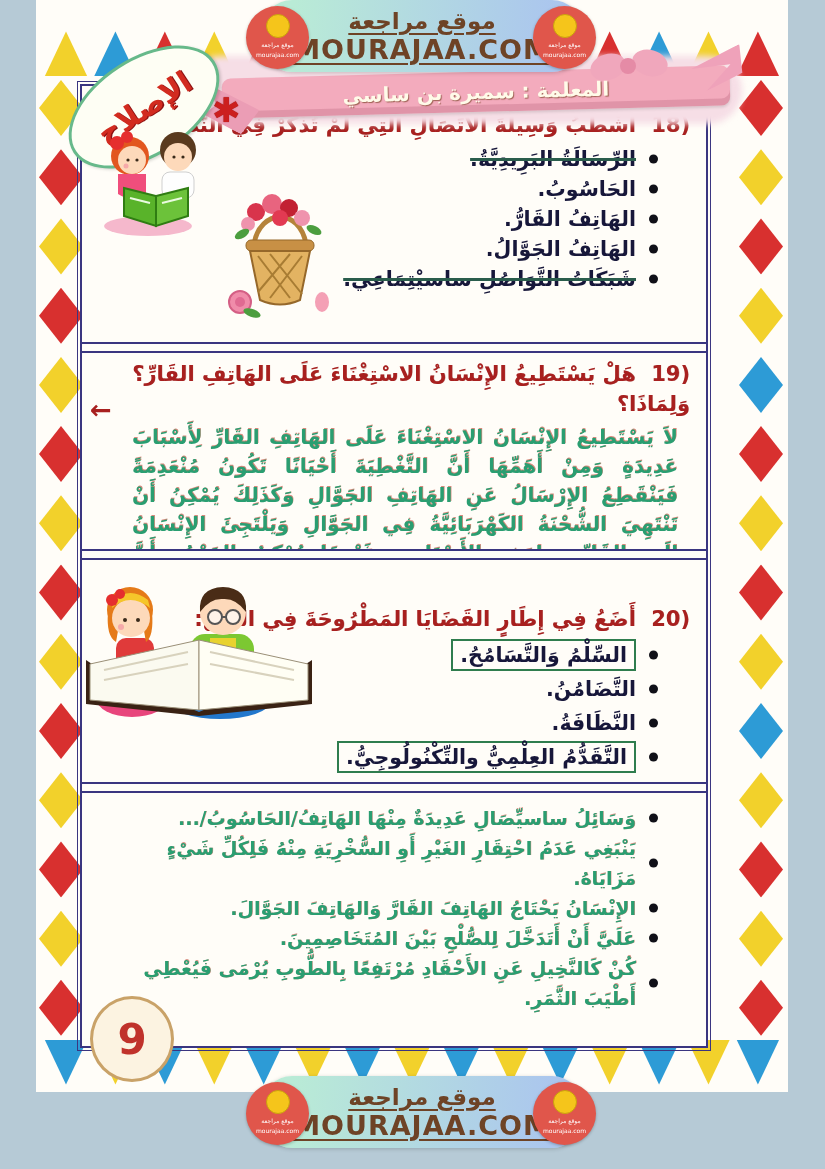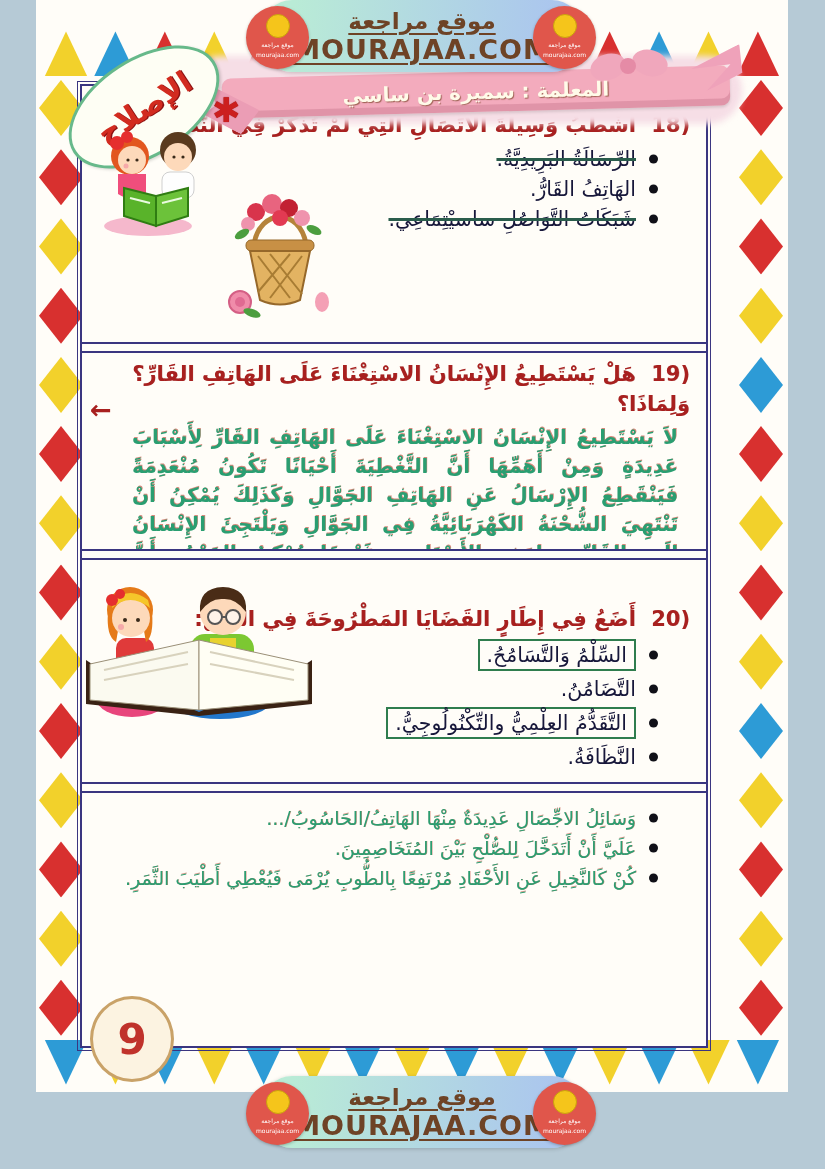--- a/index.html
+++ b/index.html
@@ -21,21 +21,21 @@
   .divider{height:7px;border-top:2px solid #3a3580;border-bottom:2px solid #3a3580;flex:none;}
   .sec{direction:rtl;padding:6px 16px 0 16px;box-sizing:border-box;overflow:hidden;flex:none;position:relative;}
   .sec18{height:256px;padding-top:24px;}
   .sec19{height:196px;}
   .sec20{height:184px;margin-top:38px;}
   .sec21{flex:1;}
   .qhead{color:#a8201f;font-weight:bold;font-size:21px;line-height:30px;
          text-shadow:0.4px 0.4px 0 rgba(120,20,20,.35);}
   .qnum{display:inline-block;direction:ltr;margin-left:8px;}
   ul{list-style:none;margin:4px 0 0 0;padding:0 30px 0 0;}
-  li{position:relative;padding-right:24px;font-weight:normal;text-align:right;}
+  li{position:relative;padding-right:24px;font-weight:bold;text-align:right;}
   li::before{content:"";position:absolute;right:2px;top:50%;transform:translateY(-50%);
              width:9px;height:9px;border-radius:50%;background:#101018;}
   .sec18 li{font-size:20.5px;line-height:30px;color:#17173a;}
   .sec20 li{font-size:20.5px;line-height:34px;color:#17173a;}
   .struck{color:#33a27d;text-decoration:line-through;text-decoration-thickness:2.5px;
           text-decoration-color:#2a5d4c;}
   .boxbord{border:2px solid #2f7d4e;padding:0 7px;display:inline-block;line-height:28px;}
   .answer{color:#2a9e71;font-size:20px;line-height:29px;font-weight:bold;text-align:justify;
           text-shadow:0.6px -0.6px 0 rgba(185,60,40,.6);padding:4px 12px 0 34px;}
   .arrow{position:absolute;left:8px;top:42px;color:#a8201f;font-size:26px;font-weight:bold;}
@@ -167,21 +167,23 @@
 
   <div class="frame">
 
     <div class="sec sec18">
       <div class="qhead">
         <span class="qnum">18)</span>
         <span>أَشْطُبُ وَسِيلَةَ الاتِّصَالِ التِي لَمْ تُذْكَرْ فِي النَّصِّ:</span>
       </div>
       <ul>
         <li class="struck">الرِّسَالَةُ البَرِيدِيَّةُ.</li>
+        <li>الحَاسُوبُ.</li>
         <li>الهَاتِفُ القَارُّ.</li>
+        <li>الهَاتِفُ الجَوَّالُ.</li>
         <li class="struck">شَبَكَاتُ التَّوَاصُلِ ساسيْتِمَاعِي.</li>
       </ul>
     </div>
     <div class="divider"></div>
 
     <div class="sec sec19">
       <div class="qhead">
         <span class="qnum">19)</span>
         <span>هَلْ يَسْتَطِيعُ الإِنْسَانُ الاسْتِغْنَاءَ عَلَى الهَاتِفِ القَارِّ؟ وَلِمَاذَا؟</span>
       </div>
@@ -191,29 +193,31 @@
     <div class="divider"></div>
 
     <div class="sec sec20">
       <div class="qhead">
         <span class="qnum">20)</span>
         <span>أَضَعُ فِي إِطَارٍ القَضَايَا المَطْرُوحَةَ فِي النَّصِّ:</span>
       </div>
       <ul>
         <li><span class="boxbord">السِّلْمُ وَالتَّسَامُحُ.</span></li>
         <li>التَّضَامُنُ.</li>
+        <li>النَّظَافَةُ.</li>
         <li><span class="boxbord">التَّقَدُّمُ العِلْمِيُّ والتِّكْنُولُوجِيُّ.</span></li>
-        <li>النَّظَافَةُ.</li>
       </ul>
     </div>
     <div class="divider"></div>
 
     <div class="sec sec21">
       <ul>
-        <li>وَسَائِلُ الاجِّصَالِ عَدِيدَةٌ مِنْهَا الهَاتِفُ/الحَاسُوبُ/...</li>
+        <li>وَسَائِلُ ساسيِّصَالِ عَدِيدَةٌ مِنْهَا الهَاتِفُ/الحَاسُوبُ/...</li>
+        <li>يَنْبَغِي عَدَمُ احْتِقَارِ الغَيْرِ أَوِ السُّخْرِيَةِ مِنْهُ فَلِكُلِّ شَيْءٍ مَزَايَاهُ.</li>
+        <li>الإِنْسَانُ يَحْتَاجُ الهَاتِفَ القَارَّ وَالهَاتِفَ الجَوَّالَ.</li>
         <li>عَلَيَّ أَنْ أَتَدَخَّلَ لِلصُّلْحِ بَيْنَ المُتَخَاصِمِينَ.</li>
         <li>كُنْ كَالنَّخِيلِ عَنِ الأَحْقَادِ مُرْتَفِعًا بِالطُّوبِ يُرْمَى فَيُعْطِي أَطْيَبَ الثَّمَرِ.</li>
 
       </ul>
     </div>
   </div>
 
   <div class="ribbon">
     <span class="teacher">المعلمة : سميرة بن ساسي</span>
   </div>

